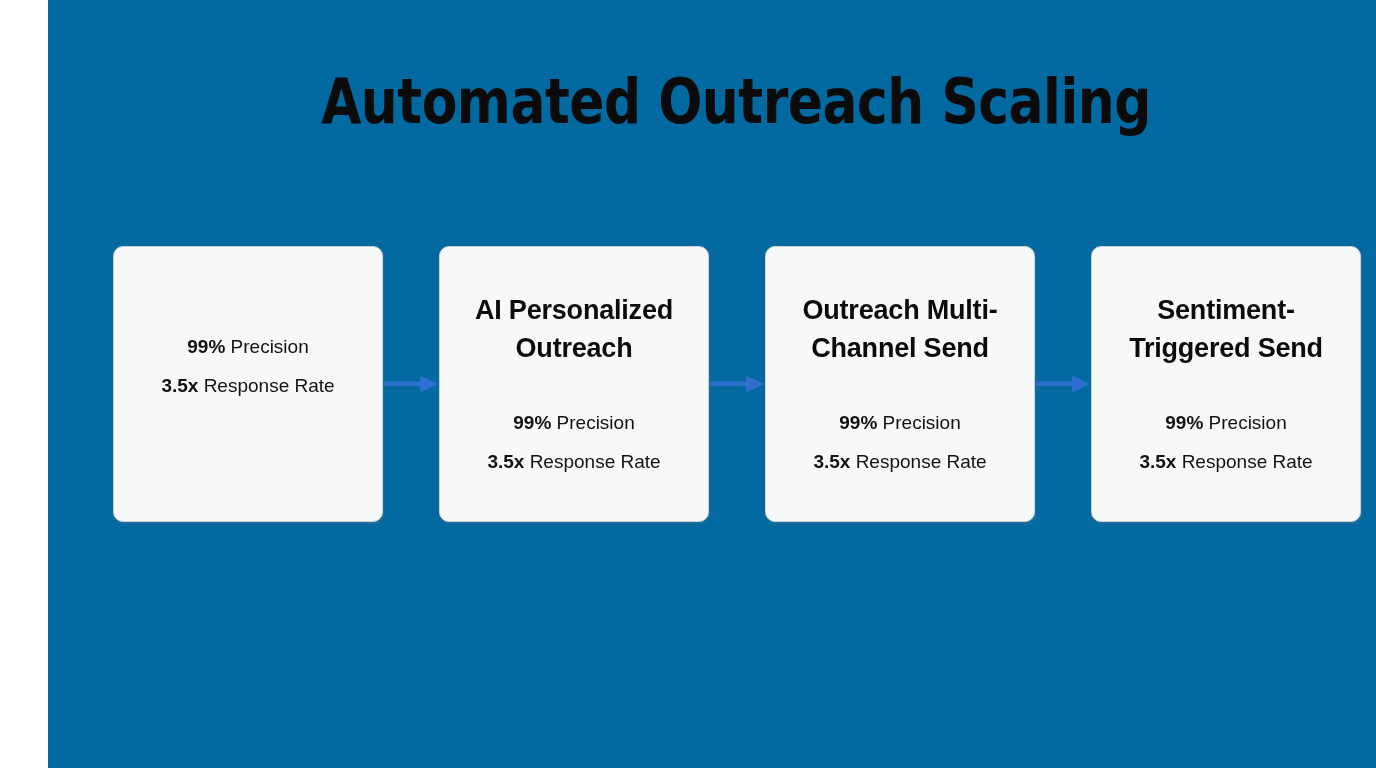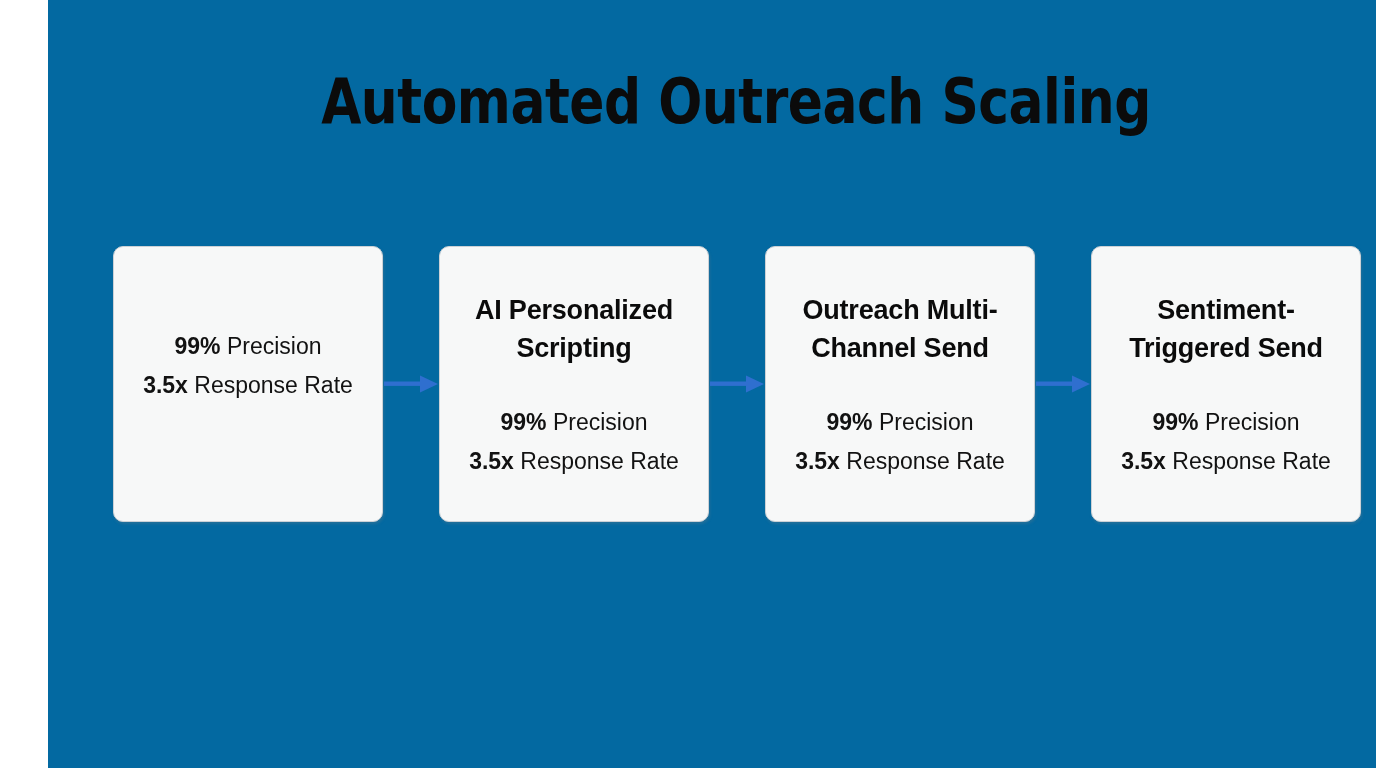--- a/index.html
+++ b/index.html
@@ -86,21 +86,21 @@
     letter-spacing: -0.2px;
   }
 
   .step-metrics {
     width: 100%;
     margin-top: 36px;
     text-align: center;
   }
 
   .metric-line {
-    font-size: 23px;
+    font-size: 19px;
     font-weight: 400;
     line-height: 39px;
     color: #121212;
     white-space: nowrap;
   }
 
   .metric-value {
     font-weight: 700;
   }
 
@@ -145,21 +145,21 @@
     </div>
 
     <div class="arrow-connector">
       <svg width="54" height="18" viewBox="0 0 54 18" aria-hidden="true">
         <rect x="0" y="6.5" width="39" height="4.4" fill="#2f6fcf"></rect>
         <polygon points="36,0.6 54,9 36,17.4" fill="#2f6fcf"></polygon>
       </svg>
     </div>
 
     <div class="step-card">
-      <div class="step-title">AI Personalized Scripting</div>
+      <div class="step-title">AI Personalized Outreach</div>
       <div class="step-metrics">
         <div class="metric-line">
           <span class="metric-value">99%</span><span> </span><span class="metric-label">Precision</span>
         </div>
         <div class="metric-line">
           <span class="metric-value">3.5x</span><span> </span><span class="metric-label">Response Rate</span>
         </div>
       </div>
     </div>
 

